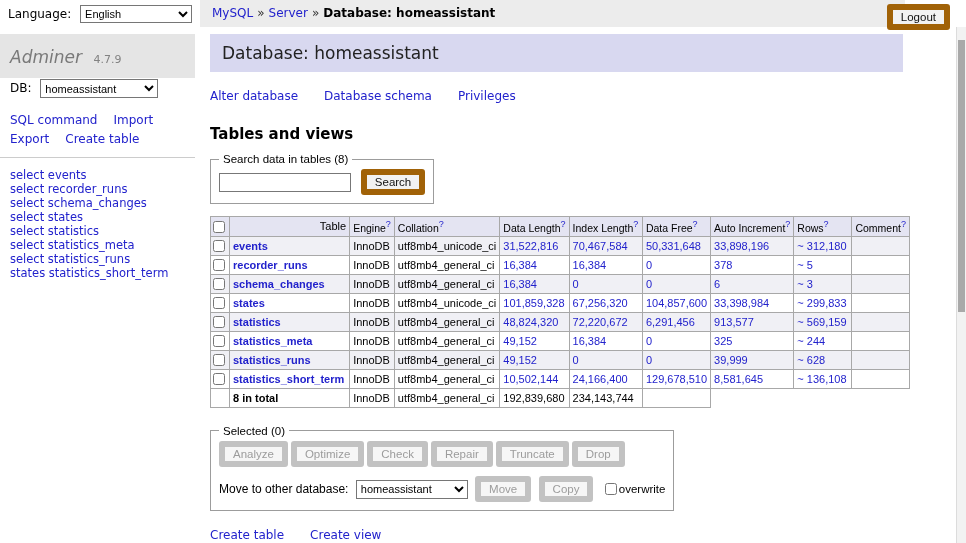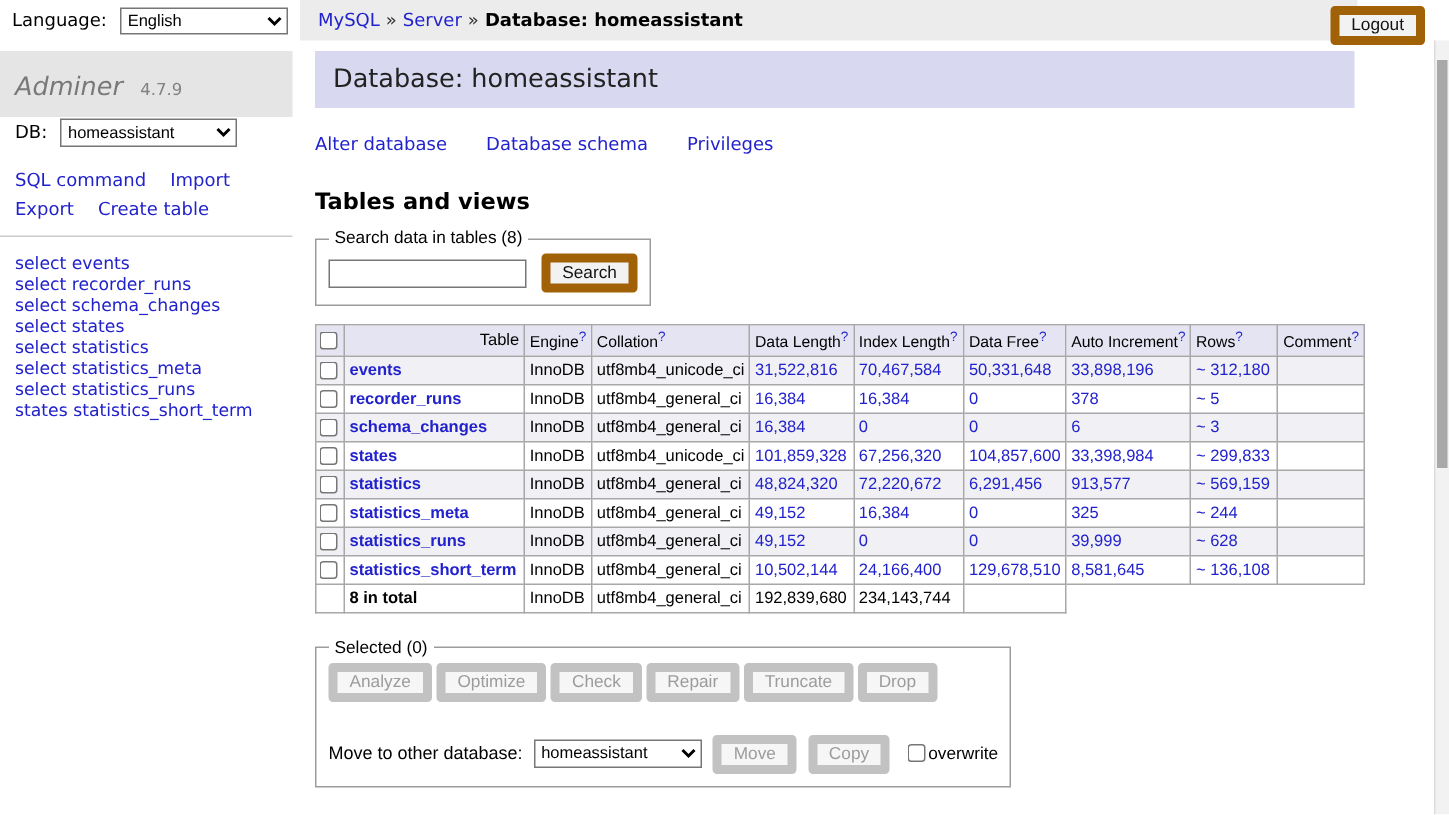--- a/index.html
+++ b/index.html
@@ -56,21 +56,21 @@
   th.c-table{text-align:right;font-weight:normal;font-size:11px}
   sup a{font-size:9px}
   .cbcell{text-align:center;padding:1px 2px}
   .num{text-align:left}
   a.tname{font-weight:bold}
   tr.odd td{background:#f0f0f5}
   tr.total td{background:#fff}
 
   .sel-fs{margin-top:17px;min-width:386px}
   .btnrow button{margin-right:3px}
-  .moverow{margin-top:22px;white-space:nowrap;font-family:"Liberation Sans",sans-serif;font-size:12px}
+  .moverow{margin-top:9px;white-space:nowrap;font-family:"Liberation Sans",sans-serif;font-size:12px}
   .moverow select{width:112px;height:19px;vertical-align:middle;margin-left:4px}
   .moverow button{margin-left:4px}
   .ow{margin-left:8px;font-size:11.5px}
 
   
   .vscroll{position:absolute;right:0;top:27px;width:9px;bottom:0;background:#f2f2f2;border-left:1px solid #dcdcdc}
   .vscroll .thumb{position:absolute;left:1px;top:13px;width:7px;height:272px;background:#a9a9a9}
 </style>
 </head>
 <body>

